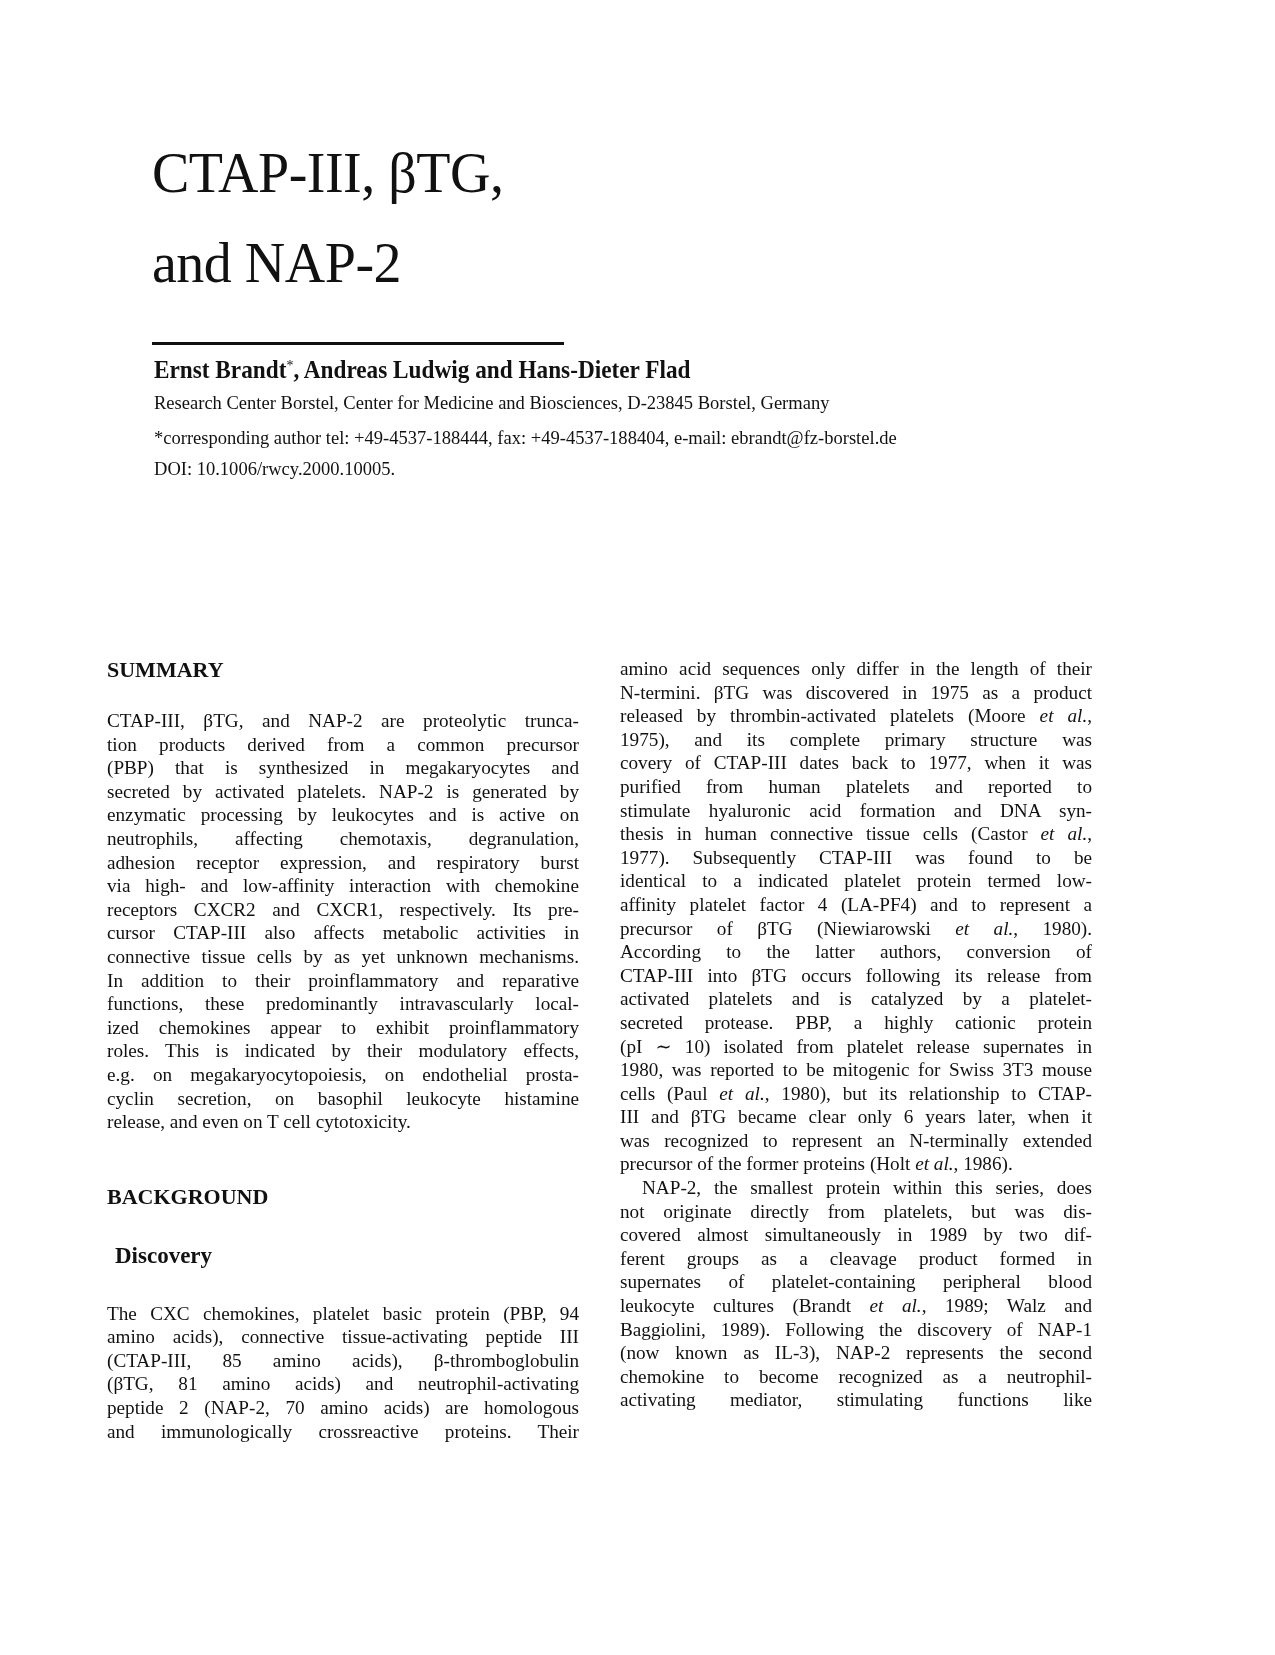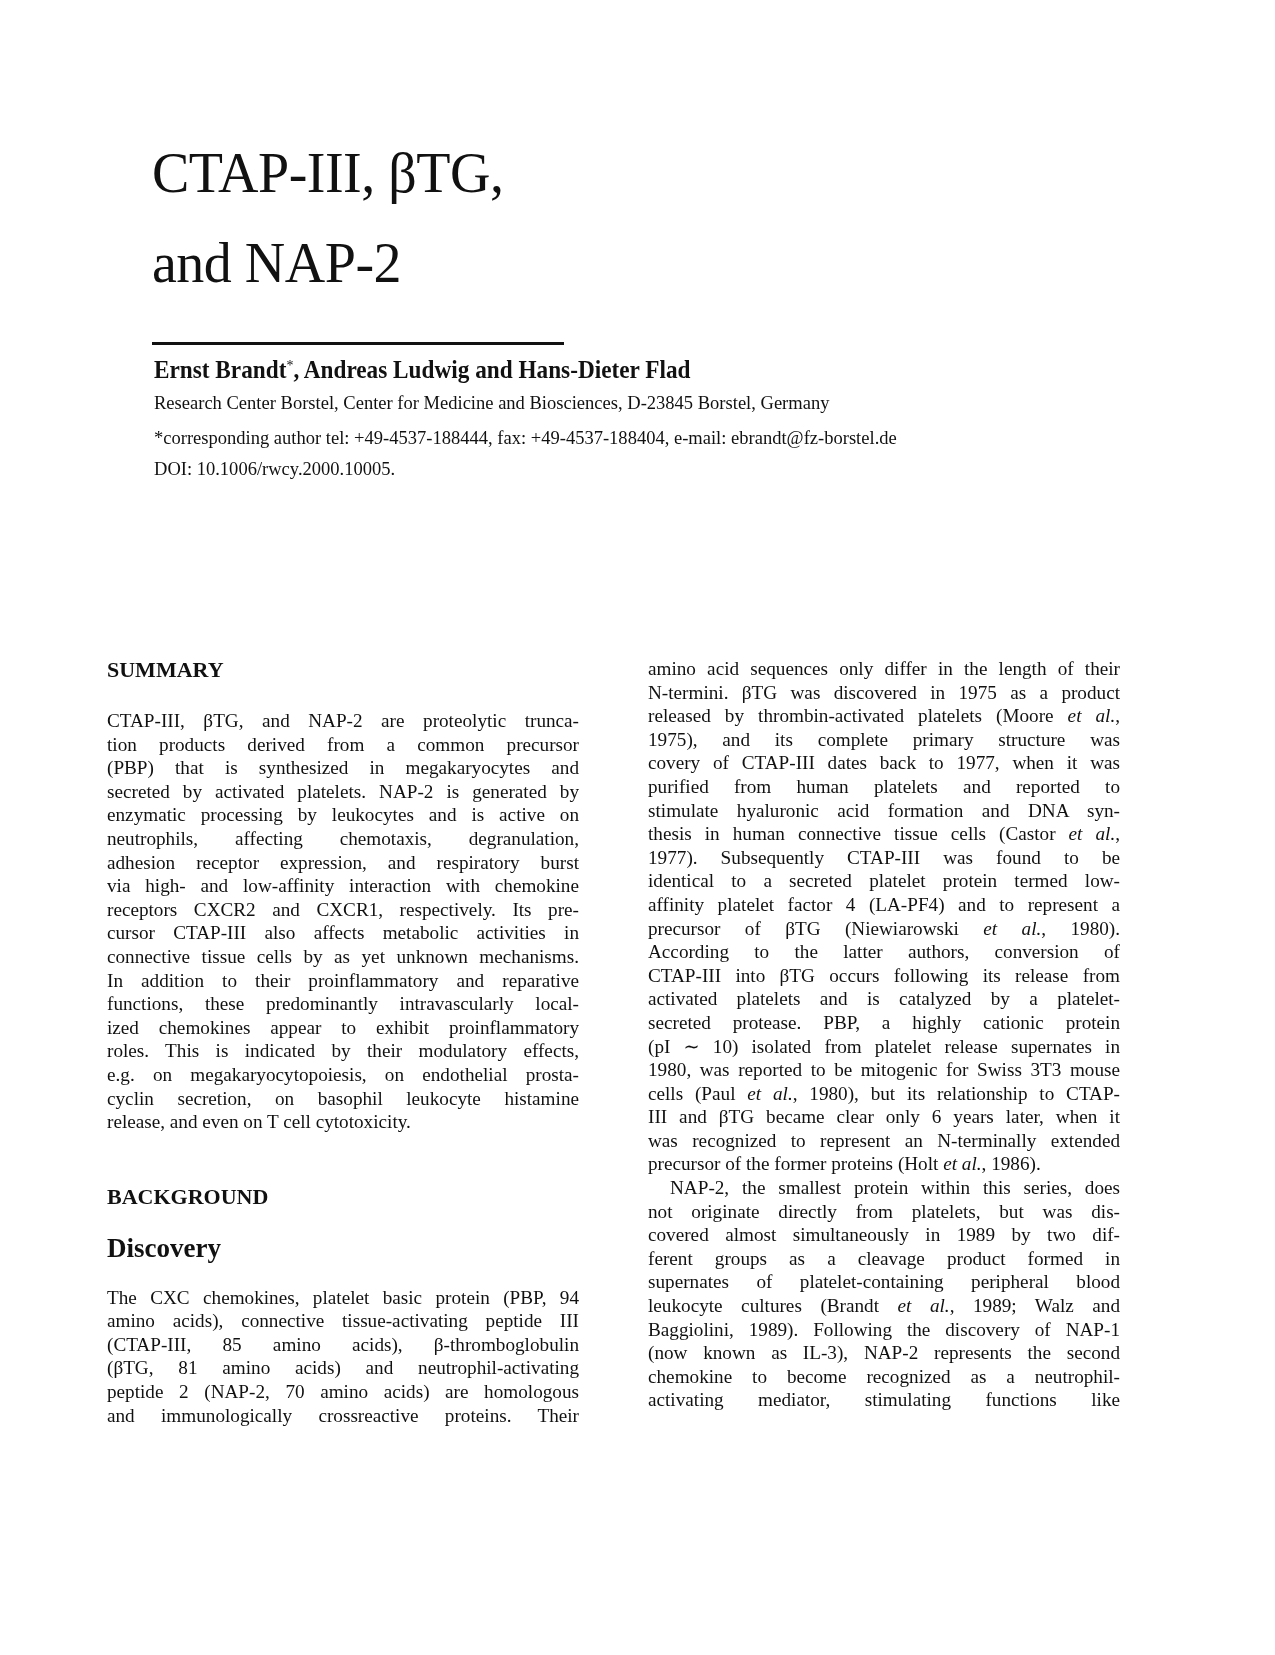--- a/index.html
+++ b/index.html
@@ -59,33 +59,33 @@
     .contact { top: 426px; }
     .doi { top: 457px; }
 
     .col {
       position: absolute;
       width: 472px;
       font-size: 19.2px;
       line-height: 23.6px;
     }
     .col-left { left: 107px; top: 655px; }
-    .col-right { left: 648px; top: 655px; font-family: Liberation Serif, serif; }
+    .col-right { left: 620px; top: 655px; font-family: Liberation Serif, serif; }
 
     .h1 {
       font-weight: bold;
       font-size: 22px;
       line-height: 30px;
       margin: 0;
       white-space: nowrap;
     }
     .h2 {
-      font-size: 27px;
+      font-size: 23px;
       line-height: 32px;
-      margin: 0;
+      margin: 8px;
       white-space: nowrap;
     }
     .jl {
       display: block;
       text-align: justify;
       text-align-last: justify;
       white-space: nowrap;
       height: 23.6px;
     }
     .jl.last { text-align-last: left; }
@@ -149,21 +149,21 @@
   <div id="bg-right-body">
       <span class="jl">amino acid sequences only differ in the length of their</span>
       <span class="jl">N-termini. βTG was discovered in 1975 as a product</span>
       <span class="jl">released by thrombin-activated platelets (Moore <span class="it">et al.</span>,</span>
       <span class="jl">1975), and its complete primary structure was</span>
       <span class="jl">covery of CTAP-III dates back to 1977, when it was</span>
       <span class="jl">purified from human platelets and reported to</span>
       <span class="jl">stimulate hyaluronic acid formation and DNA syn-</span>
       <span class="jl">thesis in human connective tissue cells (Castor <span class="it">et al.</span>,</span>
       <span class="jl">1977). Subsequently CTAP-III was found to be</span>
-      <span class="jl">identical to a secreted platelet protein termed low-</span>
+      <span class="jl">identical to a indicated platelet protein termed low-</span>
       <span class="jl">affinity platelet factor 4 (LA-PF4) and to represent a</span>
       <span class="jl">precursor of βTG (Niewiarowski <span class="it">et al.</span>, 1980).</span>
       <span class="jl">According to the latter authors, conversion of</span>
       <span class="jl">CTAP-III into βTG occurs following its release from</span>
       <span class="jl">activated platelets and is catalyzed by a platelet-</span>
       <span class="jl">secreted protease. PBP, a highly cationic protein</span>
       <span class="jl">(pI ∼ 10) isolated from platelet release supernates in</span>
       <span class="jl">1980, was reported to be mitogenic for Swiss 3T3 mouse</span>
       <span class="jl">cells (Paul <span class="it">et al.</span>, 1980), but its relationship to CTAP-</span>
       <span class="jl">III and βTG became clear only 6 years later, when it</span>

